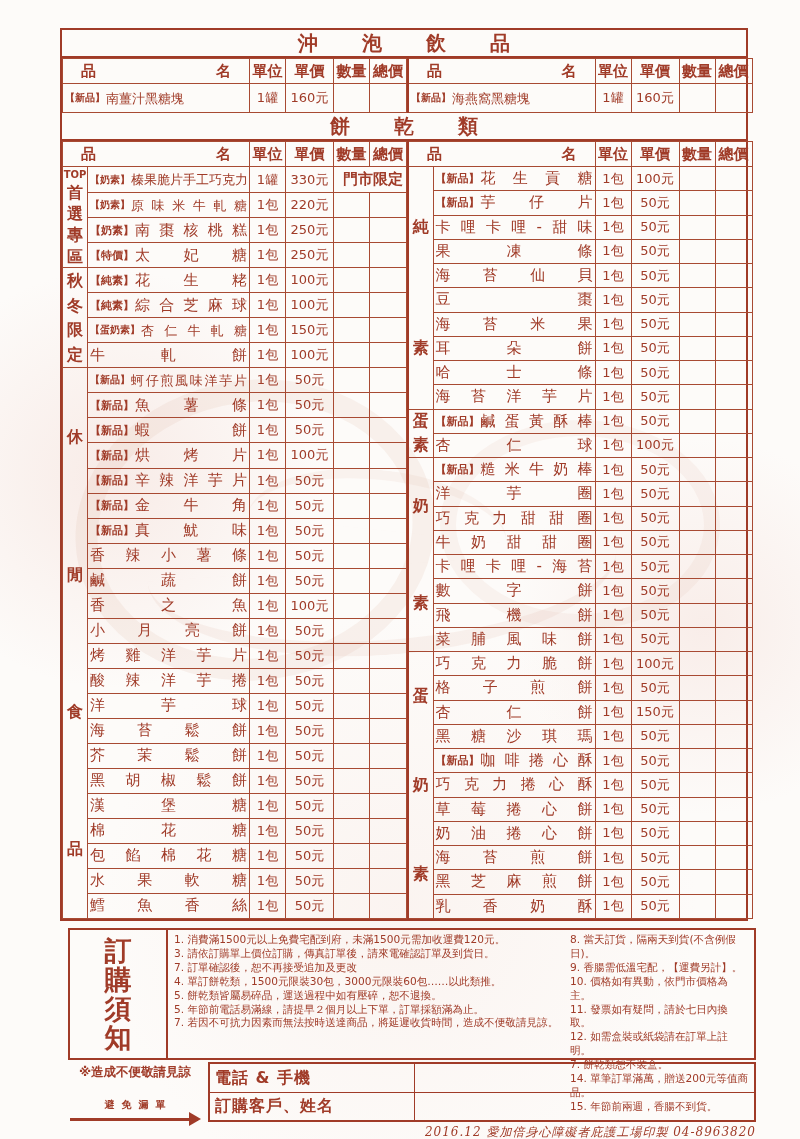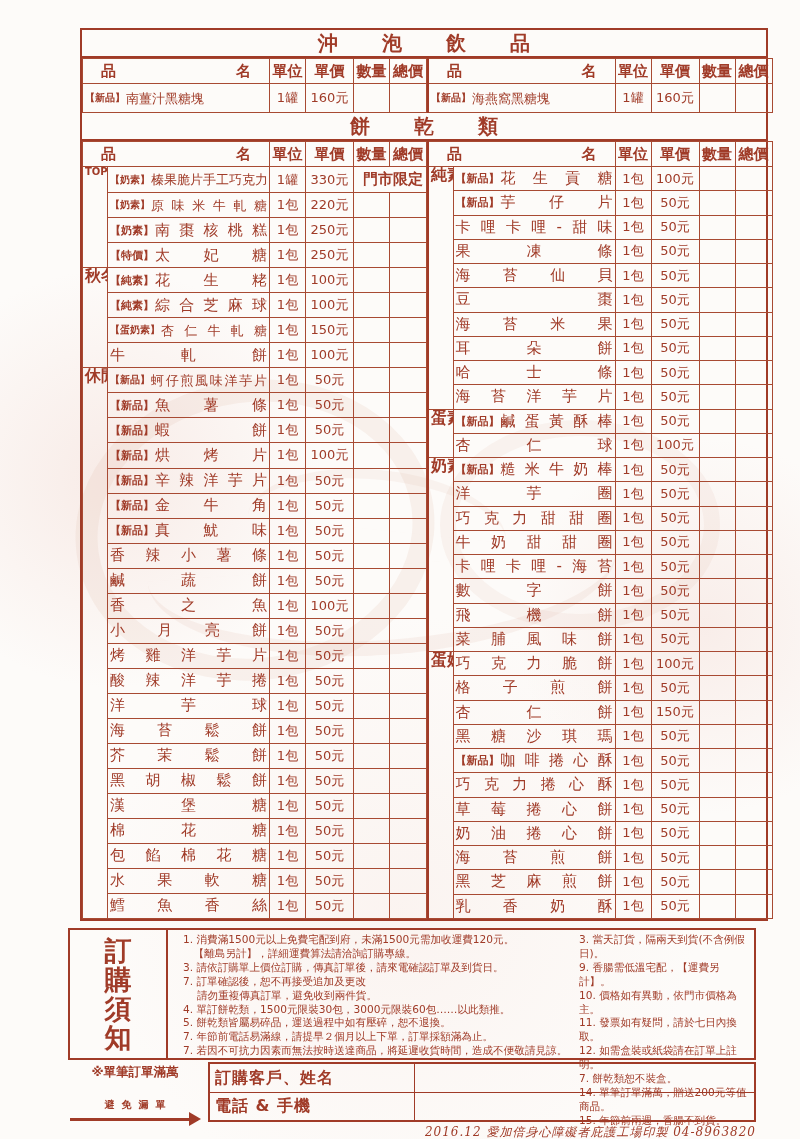--- a/index.html
+++ b/index.html
@@ -23,21 +23,21 @@
   
   .wm{position:absolute;pointer-events:none;z-index:0;}
   .wm1{left:75px;top:380px;width:360px;height:300px;border:22px solid var(--wm);border-radius:50%;opacity:.13;transform:rotate(-8deg);}
   .wm2{left:440px;top:420px;width:280px;height:210px;border:16px solid var(--wm);border-radius:50%;opacity:.10;}
   .wm3{left:150px;top:565px;width:470px;height:90px;border-bottom:15px solid var(--wm);border-radius:0 0 50% 50% / 0 0 100% 100%;opacity:.12;transform:rotate(-4deg);}
   .wm4{left:250px;top:470px;width:260px;height:60px;border-top:10px solid var(--wm);border-radius:50% 50% 0 0 / 100% 100% 0 0;opacity:.10;transform:rotate(6deg);}
 
   .layer{position:absolute;inset:0;z-index:1;}
 
   
-  .formbox{position:absolute;left:80px;top:28px;width:688px;border:2.5px solid var(--ink);background:transparent;}
+  .formbox{position:absolute;left:60px;top:28px;width:688px;border:2.5px solid var(--ink);background:transparent;}
   .sec-title{
     height:28px;line-height:27px;text-align:center;
     font-size:20px;font-weight:bold;
     letter-spacing:2.2em;text-indent:2.2em;
     border-bottom:2px solid var(--ink);
     white-space:nowrap;overflow:hidden;
   }
   .halves{display:flex;width:100%;}
   .halves table{width:50%;border-collapse:collapse;table-layout:fixed;height:100%;}
   .halves table + table{border-left:2px solid var(--ink);}
@@ -56,31 +56,31 @@
   .chars{flex:1;display:flex;justify-content:space-between;}
   .chars.nospread{justify-content:flex-start;}
   .namewrap.tight{font-size:13px;}
   .namewrap.tight .prefix{font-size:10px;}
 
   .unit{font-size:13px;text-align:center;}
   .price{font-size:13px;text-align:center;}
   .qty,.total{background:transparent;}
 
   .cat{padding:0;}
-  .catcol{display:flex;flex-direction:row;justify-content:space-around;height:100%;font-size:16px;font-weight:bold;line-height:1;}
+  .catcol{display:flex;flex-direction:column;justify-content:space-around;align-items:center;height:100%;font-size:16px;font-weight:bold;line-height:1;}
   .catch.sm{font-size:10px;letter-spacing:0;}
   .group-start > td{border-top:1.8px solid var(--ink);}
 
   
   .notes{position:absolute;left:68px;top:928px;width:688px;height:132px;border:2.5px solid var(--ink);display:flex;background:transparent;}
   .order-label{width:98px;border-right:2px solid var(--ink);display:flex;flex-direction:column;justify-content:space-around;align-items:center;padding:6px 0;font-size:27px;font-weight:bold;line-height:1;}
   .notes-text{flex:1;display:flex;padding:3px 5px 0 6px;font-size:10.6px;line-height:13.9px;letter-spacing:0;}
   .notes-col1{width:396px;}
   .notes-col2{flex:1;}
-  .note-line{white-space:normal;margin-left:9px;}
+  .note-line{white-space:normal;}
 
   
   .contact{position:absolute;left:68px;top:1062px;width:688px;display:flex;align-items:flex-start;}
   .contact-hint{width:140px;padding:2px 6px 0 0;text-align:center;font-weight:bold;}
   .hint1{font-size:12.5px;white-space:nowrap;}
   .hint2{font-size:10px;letter-spacing:7px;text-indent:7px;margin-top:17px;white-space:nowrap;}
   .arrow-line{margin:6px 4px 0 2px;height:3px;background:var(--ink);position:relative;}
   .arrow-line::after{content:"";position:absolute;right:-3px;top:-6px;border-left:12px solid var(--ink);border-top:7.5px solid transparent;border-bottom:7.5px solid transparent;}
   .contact-box{flex:1;border:2.5px solid var(--ink);}
   .contact-row{display:flex;height:28px;}
@@ -1313,54 +1313,52 @@
   <div class="notes">
     <div class="order-label" id="order-label">
         <span>訂</span>
         <span>購</span>
         <span>須</span>
         <span>知</span>
       </div>
     <div class="notes-text">
       <div class="notes-col1" id="notes-col1">
           <div class="note-line">1. 消費滿1500元以上免費宅配到府，未滿1500元需加收運費120元。</div>
-          <div class="note-line">　【離島另計】，詳細運費算法請洽詢訂購專線。</div>
           <div class="note-line">3. 請依訂購單上價位訂購，傳真訂單後，請來電確認訂單及到貨日。</div>
           <div class="note-line">7. 訂單確認後，恕不再接受追加及更改</div>
-          <div class="note-line">　 請勿重複傳真訂單，避免收到兩件貨。</div>
           <div class="note-line">4. 單訂餅乾類，1500元限裝30包，3000元限裝60包……以此類推。</div>
           <div class="note-line">5. 餅乾類皆屬易碎品，運送過程中如有壓碎，恕不退換。</div>
-          <div class="note-line">7. 年節前電話易滿線，請提早２個月以上下單，訂單採額滿為止。</div>
+          <div class="note-line">5. 年節前電話易滿線，請提早２個月以上下單，訂單採額滿為止。</div>
           <div class="note-line">7. 若因不可抗力因素而無法按時送達商品，將延遲收貨時間，造成不便敬請見諒。</div>
         </div>
       <div class="notes-col2" id="notes-col2">
-          <div class="note-line">3. 當天訂貨，隔兩天到貨(不含例假日)。</div>
+          <div class="note-line">8. 當天訂貨，隔兩天到貨(不含例假日)。</div>
           <div class="note-line">9. 香腸需低溫宅配，【運費另計】。</div>
           <div class="note-line">10. 價格如有異動，依門市價格為主。</div>
           <div class="note-line">11. 發票如有疑問，請於七日內換取。</div>
           <div class="note-line">12. 如需盒裝或紙袋請在訂單上註明。</div>
           <div class="note-line">7. 餅乾類恕不裝盒。</div>
           <div class="note-line">14. 單筆訂單滿萬，贈送200元等值商品。</div>
           <div class="note-line">15. 年節前兩週，香腸不到貨。</div>
         </div>
     </div>
   </div>
 
   <div class="contact">
     <div class="contact-hint">
-      <div class="hint1">※單筆訂單滿萬</div>
+      <div class="hint1">※造成不便敬請見諒</div>
       <div class="hint2">避免漏單</div>
       <div class="arrow-line"></div>
     </div>
     <div class="contact-box">
       <div class="contact-row">
-        <div class="contact-label">訂購客戶、姓名</div>
+        <div class="contact-label">電話 &amp; 手機</div>
         <div class="contact-value"></div>
       </div>
       <div class="contact-row">
-        <div class="contact-label">電話 &amp; 手機</div>
+        <div class="contact-label">訂購客戶、姓名</div>
         <div class="contact-value"></div>
       </div>
     </div>
   </div>
 
   <div class="footer">2016.12  愛加倍身心障礙者庇護工場印製  04-8963820</div>
 </div>
 
 </body></html>

